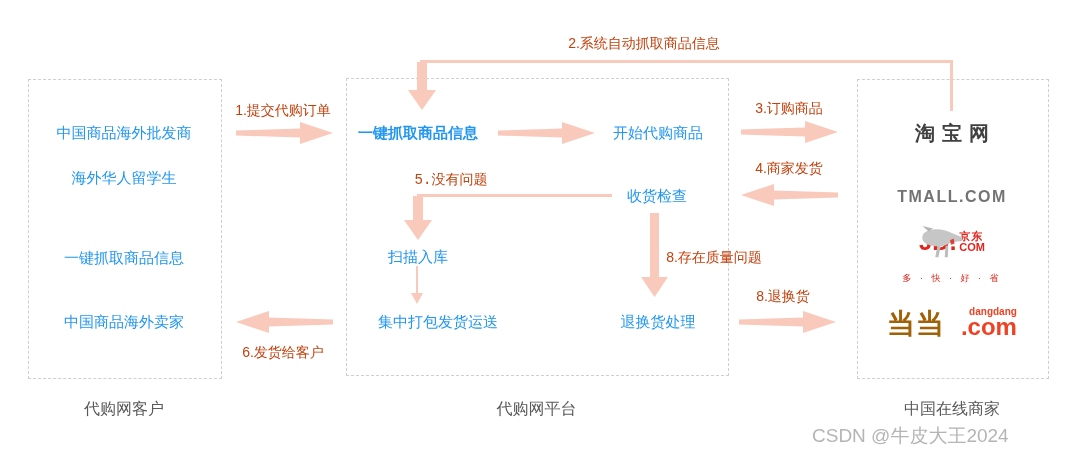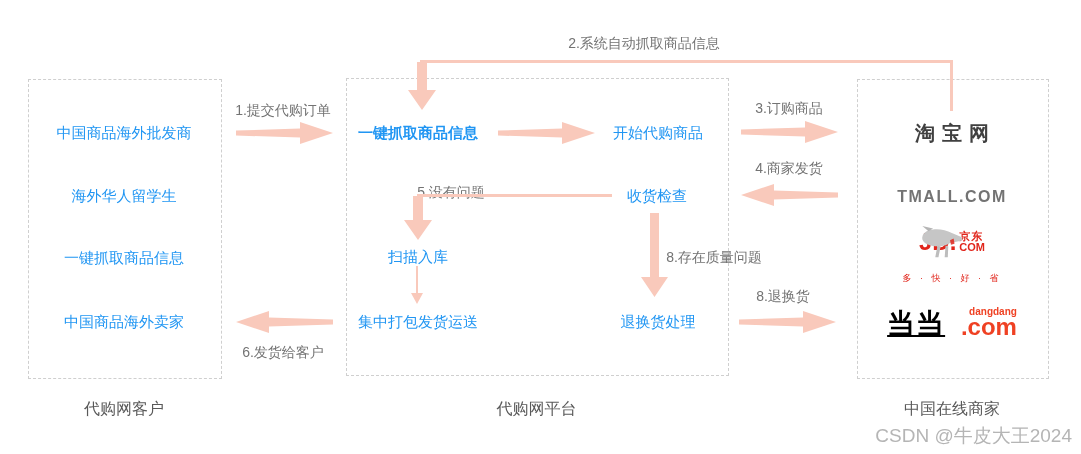--- a/index.html
+++ b/index.html
@@ -4,66 +4,66 @@
 <style>
   html,body{margin:0;padding:0;background:#fff;}
   .canvas{
     position:relative;width:1081px;height:454px;background:#ffffff;
     font-family:"Liberation Sans",sans-serif;overflow:hidden;
   }
   .box{position:absolute;border:1px dashed #cfcfcf;background:transparent;}
   .item{position:absolute;color:#2196f3;font-size:15px;font-weight:500;
         text-align:center;white-space:nowrap;line-height:20px;}
   .item.al{text-align:left;}
-  .flow{position:absolute;color:#737373;font-size:14px;font-weight:500;
+  .flow{position:absolute;color:#c2410c;font-size:14px;font-weight:500;
         text-align:center;white-space:nowrap;line-height:18px;}
   .glabel{position:absolute;color:#595959;font-size:16px;text-align:center;
         line-height:20px;}
   .line{position:absolute;background:#f9c9bb;}
   .arr{position:absolute;line-height:0;}
   .watermark{position:absolute;color:#b5b5b5;font-size:19px;white-space:nowrap;
-        text-align:right;}
+        text-align:left;}
   
   .logo{position:absolute;left:857px;width:190px;display:flex;
         justify-content:center;align-items:center;}
   .taobao{color:#404040;font-size:20px;font-weight:900;letter-spacing:7px;
         text-indent:7px;}
   .tmall{color:#737373;font-size:16px;font-weight:bold;letter-spacing:1.5px;}
   .jdwrap{flex-direction:column;}
   .jdrow{display:flex;align-items:center;gap:3px;}
   .jdmain{color:#e1251b;font-size:24px;font-weight:bold;line-height:24px;}
   .jdcol{display:flex;flex-direction:column;align-items:flex-start;line-height:11px;}
   .jdcn{color:#e1251b;font-size:11px;font-weight:bold;letter-spacing:1px;}
   .jdcom{color:#e1251b;font-size:11px;font-weight:bold;}
   .jdtag{color:#e1251b;font-size:9px;letter-spacing:3px;margin-top:18px;}
   .ddrow{display:flex;align-items:flex-end;}
-  .ddcn{color:#000000;font-size:28px;font-weight:900;line-height:26px;letter-spacing:1px;text-decoration:underline;}
+  .ddcn{color:#a16207;font-size:28px;font-weight:900;line-height:26px;letter-spacing:1px;}
   .ddcol{display:flex;flex-direction:column;align-items:flex-end;margin-left:10px;}
   .dden{color:#ef4123;font-size:10px;font-weight:bold;line-height:10px;margin-left:14px;}
   .ddcom{color:#ef4123;font-size:24px;font-weight:bold;line-height:20px;}
 </style>
 </head>
 <body>
 
 <div class="canvas">
 
   <div class="box" style="left:28px;top:79px;width:192px;height:298px;"></div>
   <div class="box" style="left:346px;top:78px;width:381px;height:296px;"></div>
   <div class="box" style="left:857px;top:79px;width:190px;height:298px;"></div>
 
   <div class="item" style="left:28px;top:123px;width:192px;">中国商品海外批发商</div>
-  <div class="item" style="left:28px;top:186px;width:192px;">海外华人留学生</div>
+  <div class="item" style="left:28px;top:168px;width:192px;">海外华人留学生</div>
   <div class="item" style="left:28px;top:248px;width:192px;">一键抓取商品信息</div>
   <div class="item" style="left:28px;top:312px;width:192px;">中国商品海外卖家</div>
 
   <div class="item al" style="left:358px;top:123px;font-weight:bold;">一键抓取商品信息</div>
   <div class="item" style="left:612px;top:123px;width:92px;">开始代购商品</div>
   <div class="item" style="left:625px;top:186px;width:64px;">收货检查</div>
   <div class="item" style="left:386px;top:247px;width:64px;">扫描入库</div>
-  <div class="item al" style="left:358px;top:312px;">集中打包发货运送</div>
+  <div class="item al" style="left:378px;top:312px;">集中打包发货运送</div>
   <div class="item" style="left:619px;top:312px;width:78px;">退换货处理</div>
 
   <div class="logo taobao" style="top:118px;height:30px;">淘宝网</div>
   <div class="logo tmall" style="top:189px;height:16px;">TMALL.COM</div>
 
   <div class="logo jdwrap" style="top:234px;height:46px;">
     <div class="jdrow">
       <span class="arr">
         <svg width="46" height="34" viewBox="0 0 50 38">
           <path d="M3 16 C2 10 8 5 15 5 C22 4 30 6 36 9 L46 13 C48.5 14 48.5 17 45 18 L34 20 C28 24 18 25 10 22 C6 21 4 19 3 16 Z" fill="#c6c6c6"></path>
@@ -89,21 +89,21 @@
         <span class="dden">dangdang</span>
         <span class="ddcom">.com</span>
       </span>
     </div>
   </div>
 
   <div class="flow" style="left:213px;top:101px;width:140px;">1.提交代购订单</div>
   <div class="flow" style="left:544px;top:34px;width:200px;">2.系统自动抓取商品信息</div>
   <div class="flow" style="left:719px;top:99px;width:140px;">3.订购商品</div>
   <div class="flow" style="left:719px;top:159px;width:140px;">4.商家发货</div>
-  <div class="flow" style="left:381px;top:183px;width:140px;">5.没有问题</div>
+  <div class="flow" style="left:381px;top:171px;width:140px;font-family:Liberation Mono, monospace;">5.没有问题</div>
   <div class="flow" style="left:213px;top:343px;width:140px;">6.发货给客户</div>
   <div class="flow" style="left:634px;top:248px;width:160px;">8.存在质量问题</div>
   <div class="flow" style="left:713px;top:287px;width:140px;">8.退换货</div>
 
   <div class="line" style="left:420px;top:60px;width:533px;height:3px;"></div>
   <div class="line" style="left:950px;top:62px;width:3px;height:49px;"></div>
   <div class="line" style="left:417px;top:194px;width:195px;height:3px;"></div>
 
   <span class="arr" style="left:236px;top:120px;">
     <svg width="97" height="26" viewBox="0 0 97 26">

